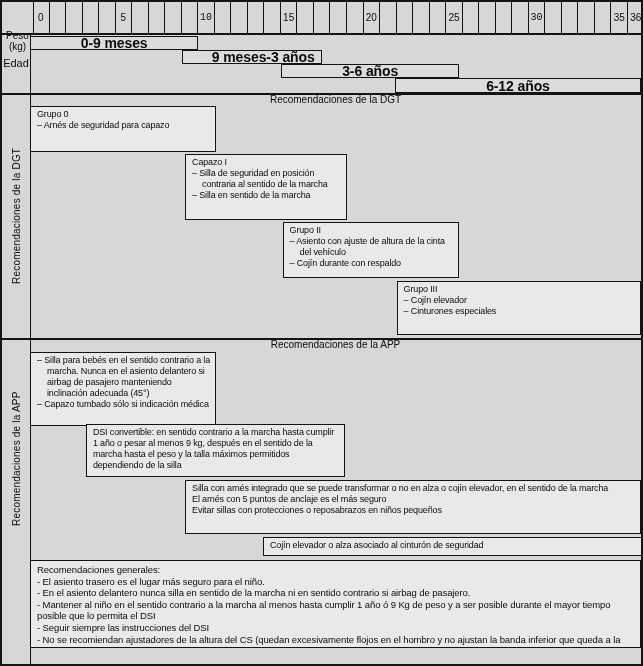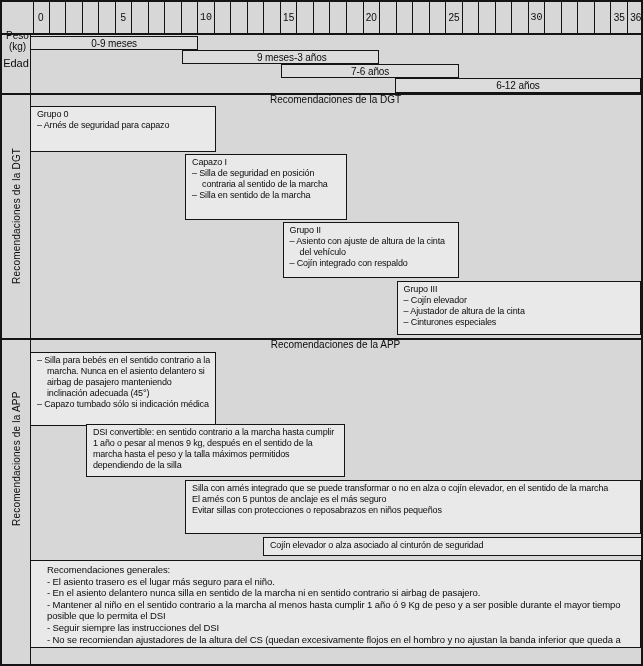--- a/index.html
+++ b/index.html
@@ -28,42 +28,42 @@
     font-size:10px; line-height:10.5px; text-align:center;margin-top:24px;
   }
   .edad-cell {
     position:absolute; left:2px; top:33px; width:28px; height:60px;
     display:flex; align-items:center; justify-content:center; font-size:11px;
   }
   .band {
     position:absolute; box-sizing:border-box; border:1px solid var(--line,#111);
     background:var(--band-bg,#dcdcdc);
     display:flex; align-items:center; justify-content:center;
-    font-size:10px; letter-spacing:-0.1px; white-space:nowrap; overflow:hidden;
+    font-size:14px; letter-spacing:-0.1px; white-space:nowrap; overflow:hidden;font-weight:bold;
   }
   .sec-header {
     position:absolute; left:30px; width:611px; height:12px;
     text-align:center; font-size:10px; line-height:12px;
   }
   .side-label {
     position:absolute; left:3px; width:27px;
     display:flex; align-items:center; justify-content:center;
     writing-mode:vertical-rl; transform:rotate(180deg);
     font-size:10px; letter-spacing:0.2px; white-space:nowrap;
   }
   .gbox {
     position:absolute; box-sizing:border-box;
     border:1px solid var(--line,#111); background:var(--box-bg,#e9e9e9);
     font-size:9px; line-height:11px; letter-spacing:-0.15px;
     padding:2px 4px 2px 6px; overflow:hidden;
   }
   .gbox .hang { padding-left:10px; text-indent:-10px; }
   .general {
     left:30px; top:560px; width:611px; height:88px;
-    font-size:9.5px; line-height:11.6px; letter-spacing:-0.1px; padding:3px 16px;
+    font-size:9.5px; line-height:11.6px; letter-spacing:-0.1px; padding:3px 6px;
   }
 </style>
 </head>
 <body>
 
 <div class="canvas" id="canvas">
 
   <div class="peso-cell">
     <span>Peso</span>
     <span>(kg)</span>
@@ -126,41 +126,40 @@
         <div>- No se recomiendan ajustadores de la altura del CS (quedan excesivamente flojos en el hombro y no ajustan la banda inferior que queda a la altura del abdomen)</div>
       </div>
   </div>
 
   <div class="hline" style="top:33px;"></div>
   <div class="hline" style="top:93px;"></div>
   <div class="hline" style="top:338px;"></div>
   <div class="vline" style="left:30px; top:33px; width:1.3px; height:631px;"></div>
 
   <div class="band" style="left: 30px; width: 168.28px; top: 36px; height: 14px;">0-9 meses</div>
-    <div class="band" style="left: 181.752px; width: 197px; top: 50px; height: 14px; padding-left: 23px;">9 meses-3 años</div>
-    <div class="band" style="left: 280.92px; width: 178.502px; top: 64px; height: 14px;">7-6 años</div>
+    <div class="band" style="left: 181.752px; width: 140px; top: 50px; height: 14px; padding-left: 23px;">9 meses-3 años</div>
+    <div class="band" style="left: 280.92px; width: 178.502px; top: 64px; height: 14px;">3-6 años</div>
     <div class="band" style="left: 394.963px; width: 246.037px; top: 78px; height: 15px;">6-12 años</div>
     <div class="gbox" style="left: 30px; width: 186.461px; top: 106px; height: 46px;">
       <div>Grupo 0</div>
       <div class="hang">– Arnés de seguridad para capazo</div>
     </div>
     <div class="gbox" style="left: 185.058px; width: 161.974px; top: 154px; height: 66px;">
       <div>Capazo I</div>
       <div class="hang">– Silla de seguridad en posición contraria al sentido de la marcha</div>
       <div class="hang">– Silla en sentido de la marcha</div>
     </div>
     <div class="gbox" style="left: 282.573px; width: 176.85px; top: 222px; height: 56px;">
       <div>Grupo II</div>
       <div class="hang">– Asiento con ajuste de altura de la cinta del vehículo</div>
-      <div class="hang">– Cojín integrado con respaldo</div>
+      <div class="hang">– Cojín durante con respaldo</div>
     </div>
     <div class="gbox" style="left: 396.616px; width: 244.384px; top: 281px; height: 54px;">
       <div>Grupo III</div>
       <div class="hang">– Cojín elevador</div>
-      <div class="hang">– Ajustador de altura de la cinta</div>
       <div class="hang">– Cinturones especiales</div>
     </div>
     <div class="gbox" style="left: 30px; width: 186.461px; top: 352px; height: 74px;">
       <div class="hang">– Silla para bebés en el sentido contrario a la marcha. Nunca en el asiento delantero si airbag de pasajero manteniendo inclinación adecuada (45°)</div>
       <div class="hang">– Capazo tumbado sólo si indicación médica</div>
     </div>
     <div class="gbox" style="left: 85.8896px; width: 259.49px; top: 424px; height: 53px;">
       <div>DSI convertible: en sentido contrario a la marcha hasta cumplir 1 año o pesar al menos 9 kg, después en el sentido de la marcha hasta el peso y la talla máximos permitidos dependiendo de la silla</div>
     </div>
     <div class="gbox" style="left: 185.058px; width: 455.942px; top: 480px; height: 54px;">

